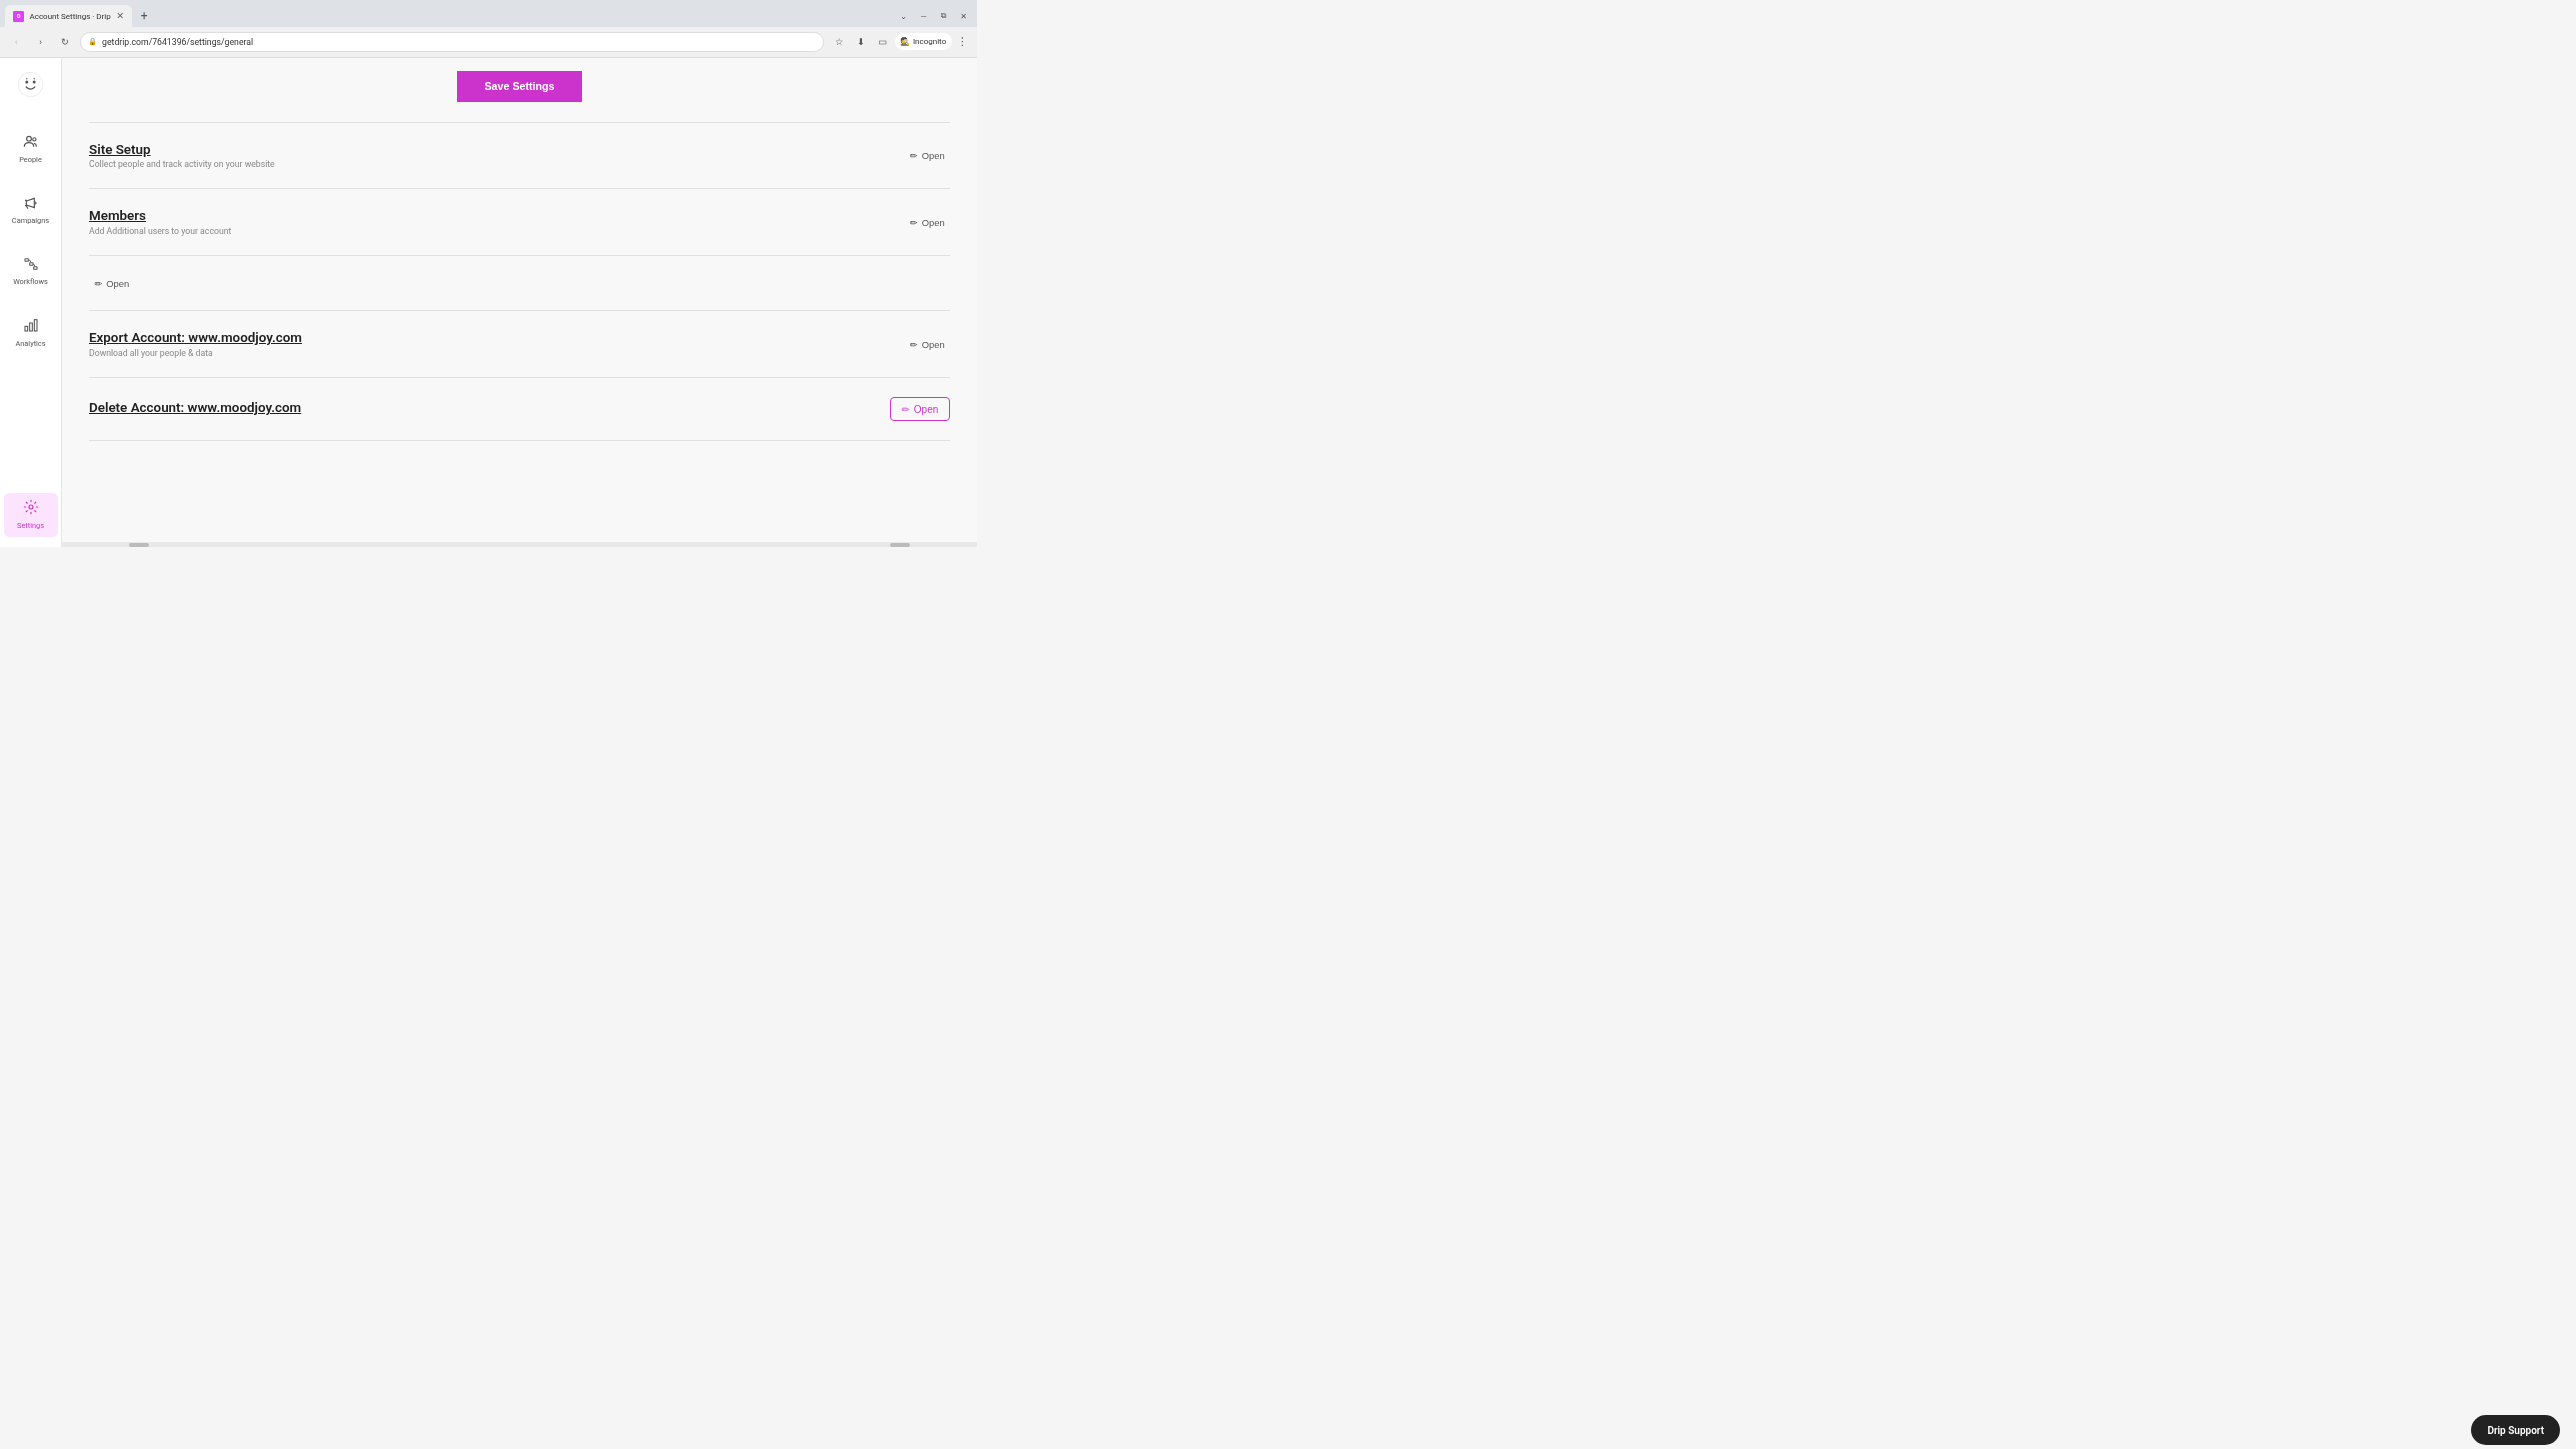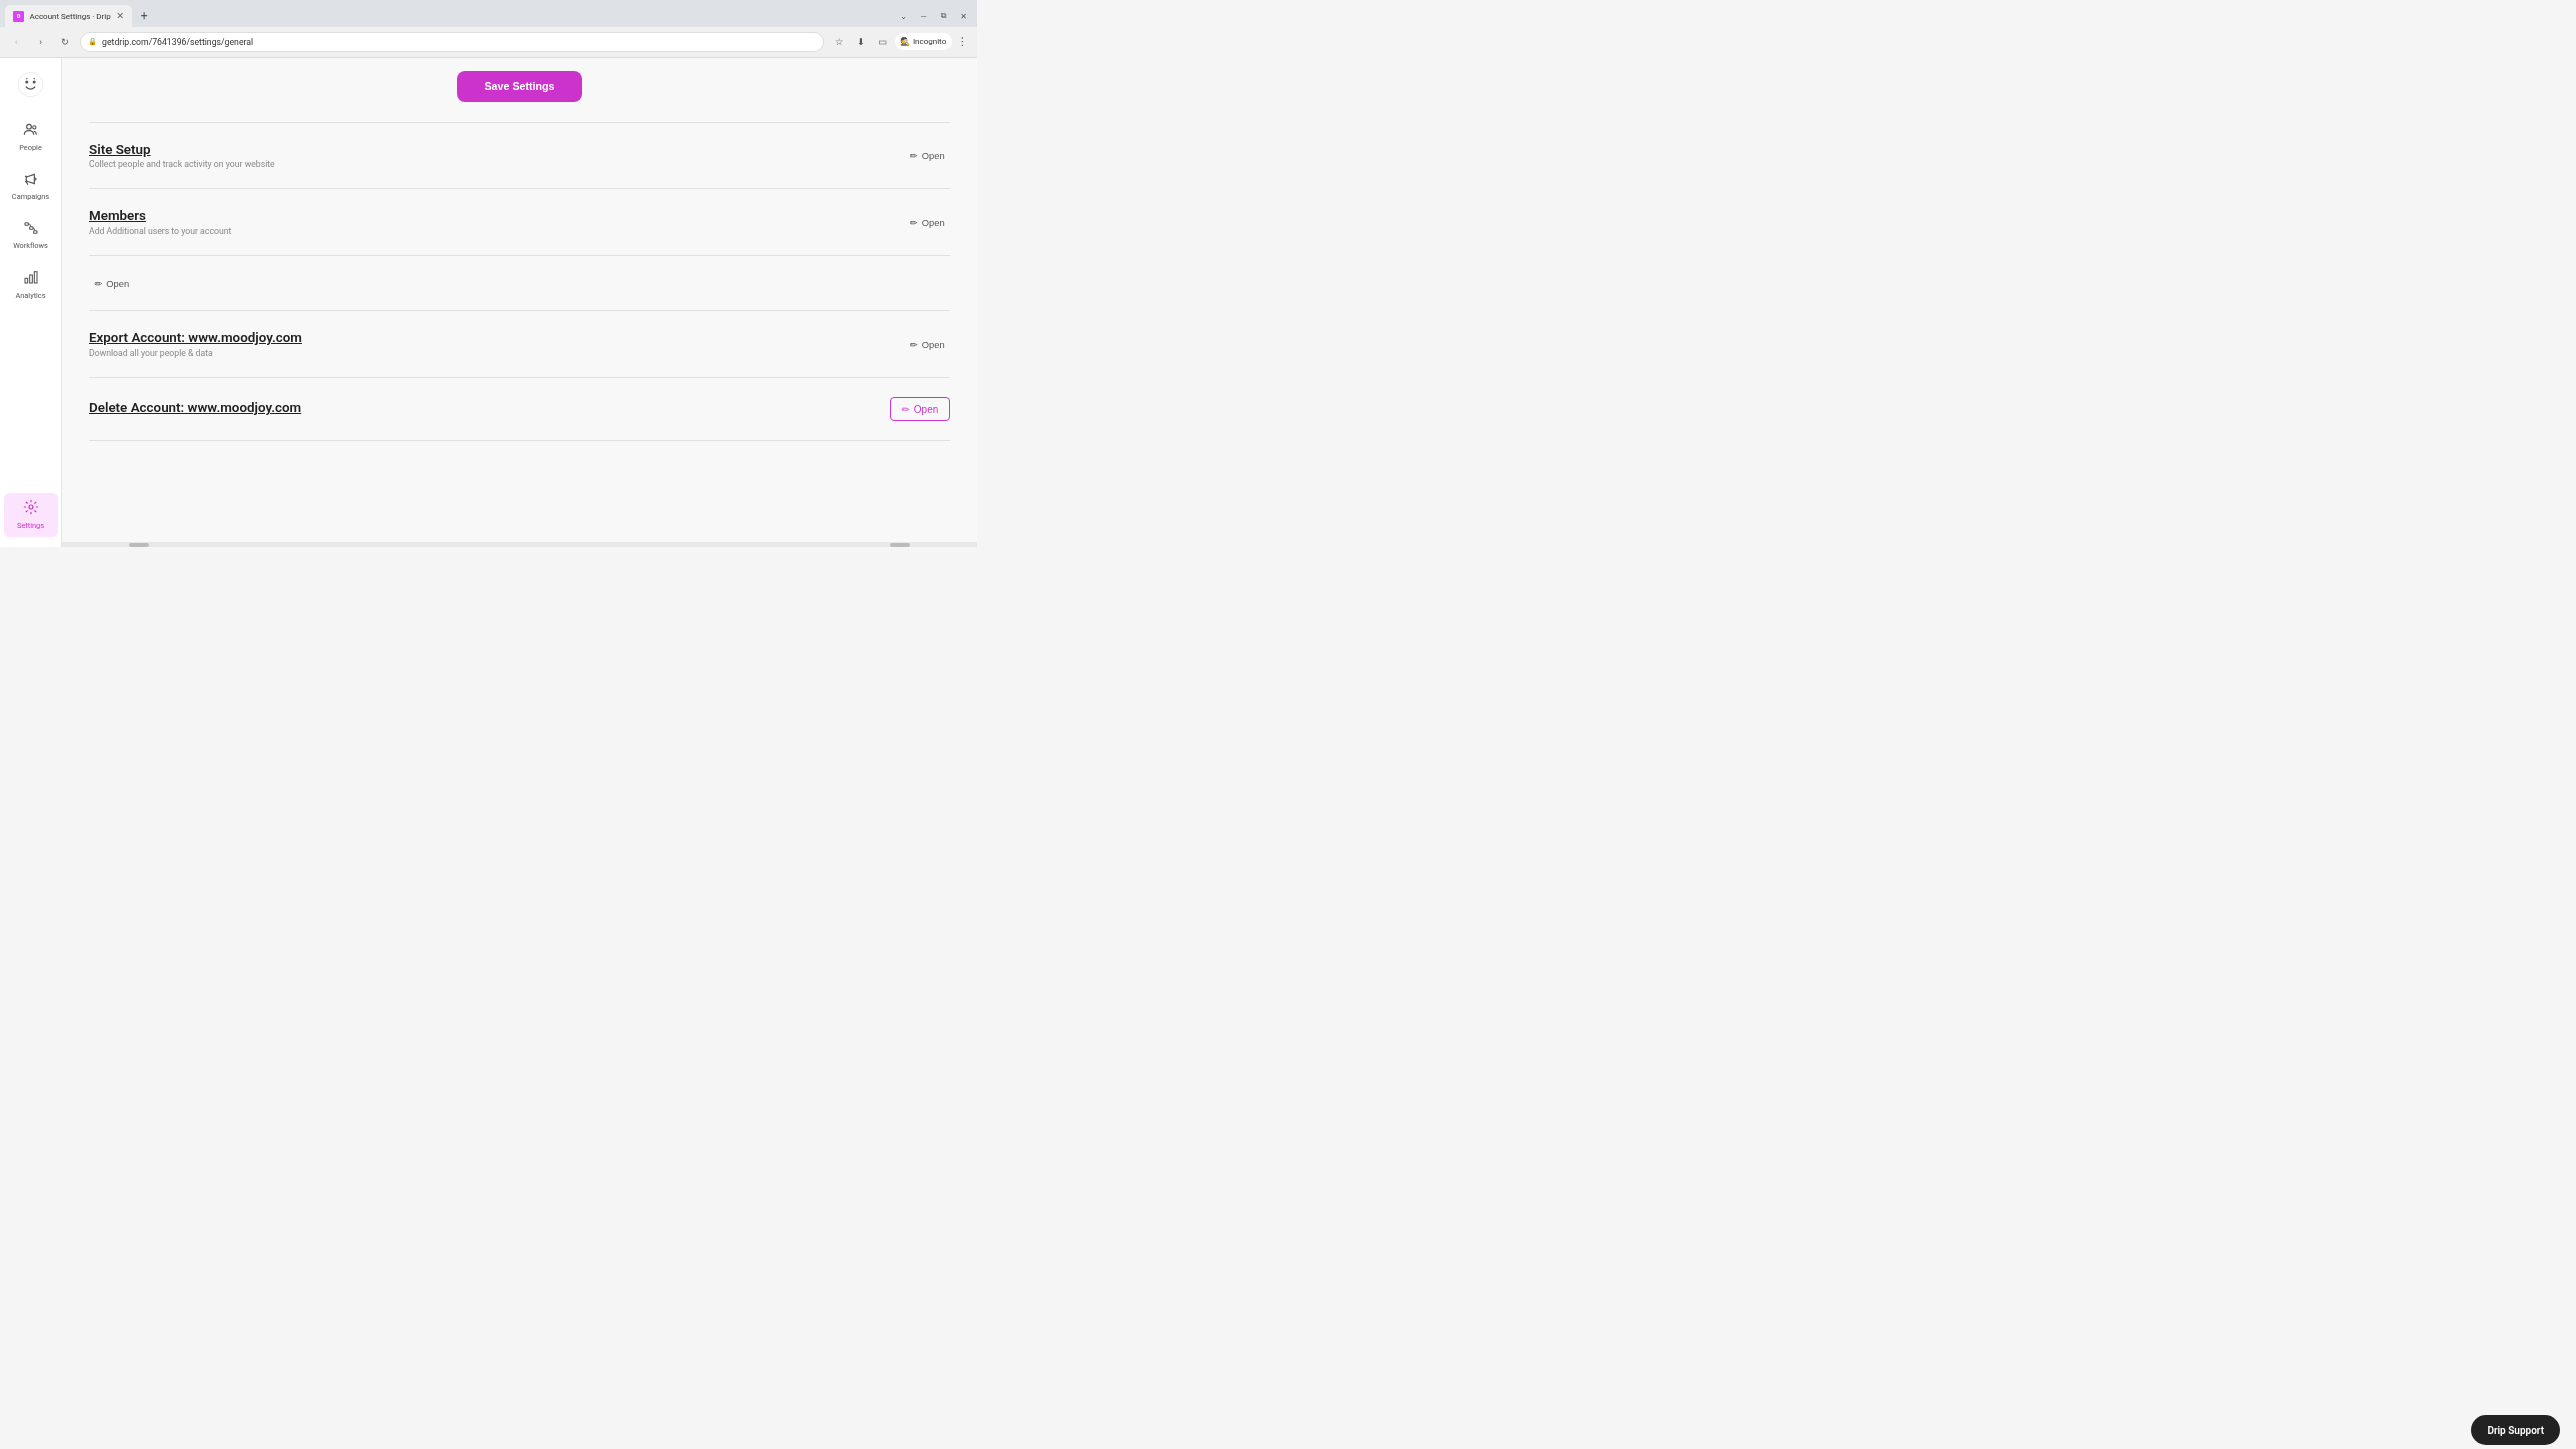--- a/index.html
+++ b/index.html
@@ -87,21 +87,21 @@
 
     
     .sidebar {
       width: 62px;
       background: white;
       border-right: 0.7px solid #e5e5e5;
       display: flex;
       flex-direction: column;
       align-items: center;
       padding: 10.7px 0;
-      gap: 4px;
+      gap: 16px;
     }
     .sidebar-logo {
       width: 32px;
       height: 32px;
       display: flex;
       align-items: center;
       justify-content: center;
       margin-bottom: 10.7px;
     }
     .sidebar-item {
@@ -135,21 +135,21 @@
 
     .save-btn-container {
       display: flex;
       justify-content: center;
       padding: 13.4px 0 20px 0;
     }
     .save-btn {
       background: #cc33cc;
       color: white;
       border: none;
-      border-radius: 8px;
+      border-radius: 0;
       padding: 9.4px 27px;
       font-size: 10.7px;
       font-weight: 600;
       cursor: pointer;
       min-width: 121px;
     }
 
     .section-list {
       padding: 0 27px;
     }

